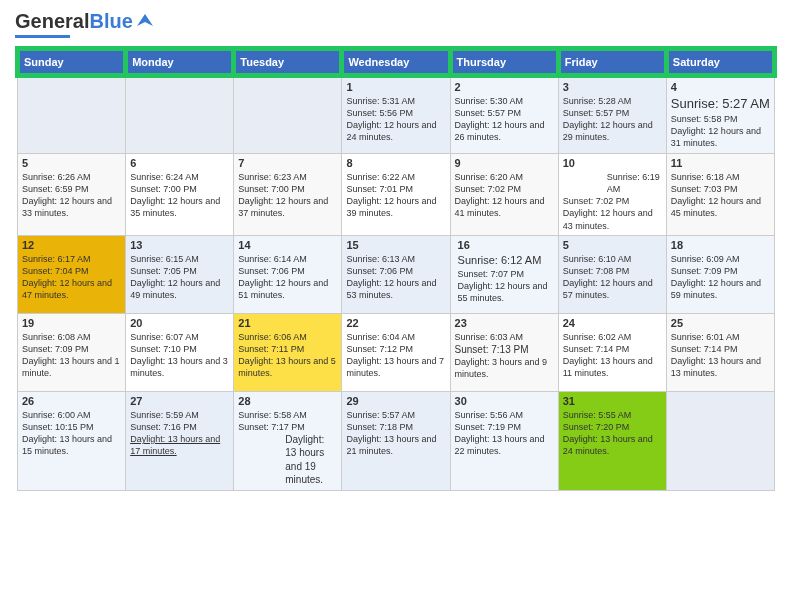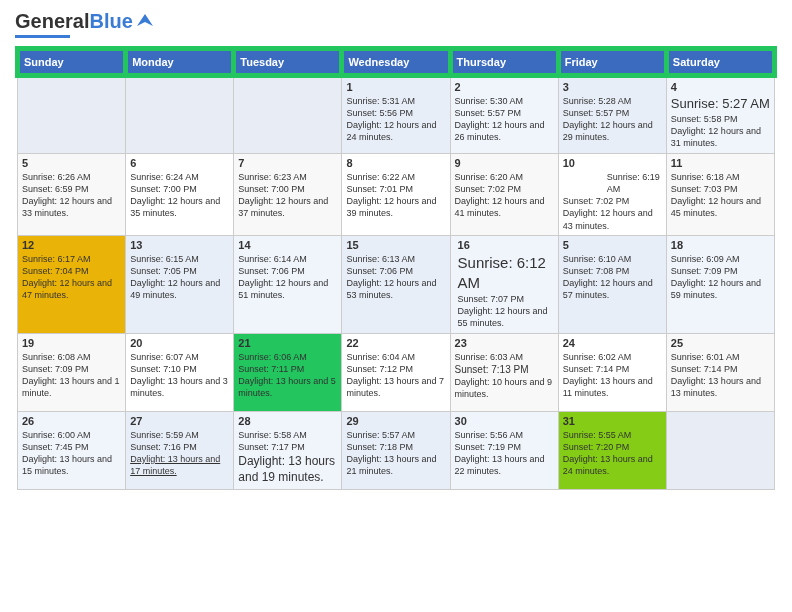--- a/index.html
+++ b/index.html
@@ -201,21 +201,21 @@
             <div style="font-size: 9px; line-height: 1.35; color: rgb(51, 51, 51);">Daylight: 12 hours and 51 minutes.</div>
           </td>
           <td style="background: rgb(232, 238, 248);">
             <span class="day-num">15</span>
             <div style="font-size: 9px; line-height: 1.35; color: rgb(51, 51, 51);">Sunrise: 6:13 AM</div>
             <div style="font-size: 9px; line-height: 1.35; color: rgb(51, 51, 51);">Sunset: 7:06 PM</div>
             <div style="font-size: 9px; line-height: 1.35; color: rgb(51, 51, 51);">Daylight: 12 hours and 53 minutes.</div>
           </td>
           <td style="background: rgb(240, 244, 251); padding-left: 7px;">
             <span class="day-num">16</span>
-            <div style="font-size: 15px; line-height: 1.35; color: rgb(51, 51, 51);">Sunrise: 6:12 AM</div>
+            <div style="font-size: 11px; line-height: 1.35; color: rgb(51, 51, 51);">Sunrise: 6:12 AM</div>
             <div style="font-size: 9px; line-height: 1.35; color: rgb(51, 51, 51);">Sunset: 7:07 PM</div>
             <div style="font-size: 9px; line-height: 1.35; color: rgb(51, 51, 51);">Daylight: 12 hours and 55 minutes.</div>
           </td>
           <td style="background: rgb(232, 238, 248);">
             <span class="day-num">5</span>
             <div style="font-size: 9px; line-height: 1.35; color: rgb(51, 51, 51);">Sunrise: 6:10 AM</div>
             <div style="font-size: 9px; line-height: 1.35; color: rgb(51, 51, 51);">Sunset: 7:08 PM</div>
             <div style="font-size: 9px; line-height: 1.35; color: rgb(51, 51, 51);">Daylight: 12 hours and 57 minutes.</div>
           </td>
           <td style="background: rgb(240, 244, 251);">
@@ -231,69 +231,69 @@
             <div style="font-size: 9px; line-height: 1.35; color: rgb(51, 51, 51);">Sunrise: 6:08 AM</div>
             <div style="font-size: 9px; line-height: 1.35; color: rgb(51, 51, 51);">Sunset: 7:09 PM</div>
             <div style="font-size: 9px; line-height: 1.35; color: rgb(51, 51, 51);">Daylight: 13 hours and 1 minute.</div>
           </td>
           <td style="background: rgb(255, 255, 255);">
             <span class="day-num">20</span>
             <div style="font-size: 9px; line-height: 1.35; color: rgb(51, 51, 51);">Sunrise: 6:07 AM</div>
             <div style="font-size: 9px; line-height: 1.35; color: rgb(51, 51, 51);">Sunset: 7:10 PM</div>
             <div style="font-size: 9px; line-height: 1.35; color: rgb(51, 51, 51);">Daylight: 13 hours and 3 minutes.</div>
           </td>
-          <td style="background: #22c55e;">
+          <td style="background: #fde047;">
             <span class="day-num">21</span>
             <div style="font-size: 9px; line-height: 1.35; color: rgb(51, 51, 51);">Sunrise: 6:06 AM</div>
             <div style="font-size: 9px; line-height: 1.35; color: rgb(51, 51, 51);">Sunset: 7:11 PM</div>
             <div style="font-size: 9px; line-height: 1.35; color: rgb(51, 51, 51);">Daylight: 13 hours and 5 minutes.</div>
           </td>
           <td style="background: rgb(255, 255, 255);">
             <span class="day-num">22</span>
             <div style="font-size: 9px; line-height: 1.35; color: rgb(51, 51, 51);">Sunrise: 6:04 AM</div>
             <div style="font-size: 9px; line-height: 1.35; color: rgb(51, 51, 51);">Sunset: 7:12 PM</div>
             <div style="font-size: 9px; line-height: 1.35; color: rgb(51, 51, 51);">Daylight: 13 hours and 7 minutes.</div>
           </td>
           <td style="background: rgb(248, 248, 248);">
             <span class="day-num">23</span>
             <div style="font-size: 9px; line-height: 1.35; color: rgb(51, 51, 51);">Sunrise: 6:03 AM</div>
             <div style="font-size: 10px; line-height: 1.35; color: rgb(51, 51, 51);">Sunset: 7:13 PM</div>
-            <div style="font-size: 9px; line-height: 1.35; color: rgb(51, 51, 51);">Daylight: 10 hours and 9 minutes.</div>
+            <div style="font-size: 9px; line-height: 1.35; color: rgb(51, 51, 51);">Daylight: 3 hours and 9 minutes.</div>
           </td>
           <td style="background: rgb(255, 255, 255);">
             <span class="day-num">24</span>
             <div style="font-size: 9px; line-height: 1.35; color: rgb(51, 51, 51);">Sunrise: 6:02 AM</div>
             <div style="font-size: 9px; line-height: 1.35; color: rgb(51, 51, 51);">Sunset: 7:14 PM</div>
             <div style="font-size: 9px; line-height: 1.35; color: rgb(51, 51, 51);">Daylight: 13 hours and 11 minutes.</div>
           </td>
           <td style="background: rgb(248, 248, 248);">
             <span class="day-num">25</span>
             <div style="font-size: 9px; line-height: 1.35; color: rgb(51, 51, 51);">Sunrise: 6:01 AM</div>
             <div style="font-size: 9px; line-height: 1.35; color: rgb(51, 51, 51);">Sunset: 7:14 PM</div>
             <div style="font-size: 9px; line-height: 1.35; color: rgb(51, 51, 51);">Daylight: 13 hours and 13 minutes.</div>
           </td>
         </tr>
         <tr>
           <td style="background: rgb(240, 244, 251);">
             <span class="day-num">26</span>
             <div style="font-size: 9px; line-height: 1.35; color: rgb(51, 51, 51);">Sunrise: 6:00 AM</div>
-            <div style="font-size: 9px; line-height: 1.35; color: rgb(51, 51, 51);">Sunset: 7:45 PM</div>
+            <div style="font-size: 9px; line-height: 1.35; color: rgb(51, 51, 51);">Sunset: 10:15 PM</div>
             <div style="font-size: 9px; line-height: 1.35; color: rgb(51, 51, 51);">Daylight: 13 hours and 15 minutes.</div>
           </td>
           <td style="background: rgb(232, 238, 248);">
             <span class="day-num">27</span>
             <div style="font-size: 9px; line-height: 1.35; color: rgb(51, 51, 51);">Sunrise: 5:59 AM</div>
             <div style="font-size: 9px; line-height: 1.35; color: rgb(51, 51, 51);">Sunset: 7:16 PM</div>
             <div style="font-size: 9px; line-height: 1.35; color: rgb(51, 51, 51); text-decoration: underline;">Daylight: 13 hours and 17 minutes.</div>
           </td>
           <td style="background: rgb(240, 244, 251);">
             <span class="day-num">28</span>
             <div style="font-size: 9px; line-height: 1.35; color: rgb(51, 51, 51);">Sunrise: 5:58 AM</div>
             <div style="font-size: 9px; line-height: 1.35; color: rgb(51, 51, 51);">Sunset: 7:17 PM</div>
-            <div style="font-size: 12px; line-height: 1.35; color: rgb(51, 51, 51);">Daylight: 13 hours and 19 minutes.</div>
+            <div style="font-size: 10px; line-height: 1.35; color: rgb(51, 51, 51); margin-left: 47px;">Daylight: 13 hours and 19 minutes.</div>
           </td>
           <td style="background: rgb(232, 238, 248);">
             <span class="day-num">29</span>
             <div style="font-size: 9px; line-height: 1.35; color: rgb(51, 51, 51);">Sunrise: 5:57 AM</div>
             <div style="font-size: 9px; line-height: 1.35; color: rgb(51, 51, 51);">Sunset: 7:18 PM</div>
             <div style="font-size: 9px; line-height: 1.35; color: rgb(51, 51, 51);">Daylight: 13 hours and 21 minutes.</div>
           </td>
           <td style="background: rgb(240, 244, 251);">
             <span class="day-num">30</span>
             <div style="font-size: 9px; line-height: 1.35; color: rgb(51, 51, 51);">Sunrise: 5:56 AM</div>

